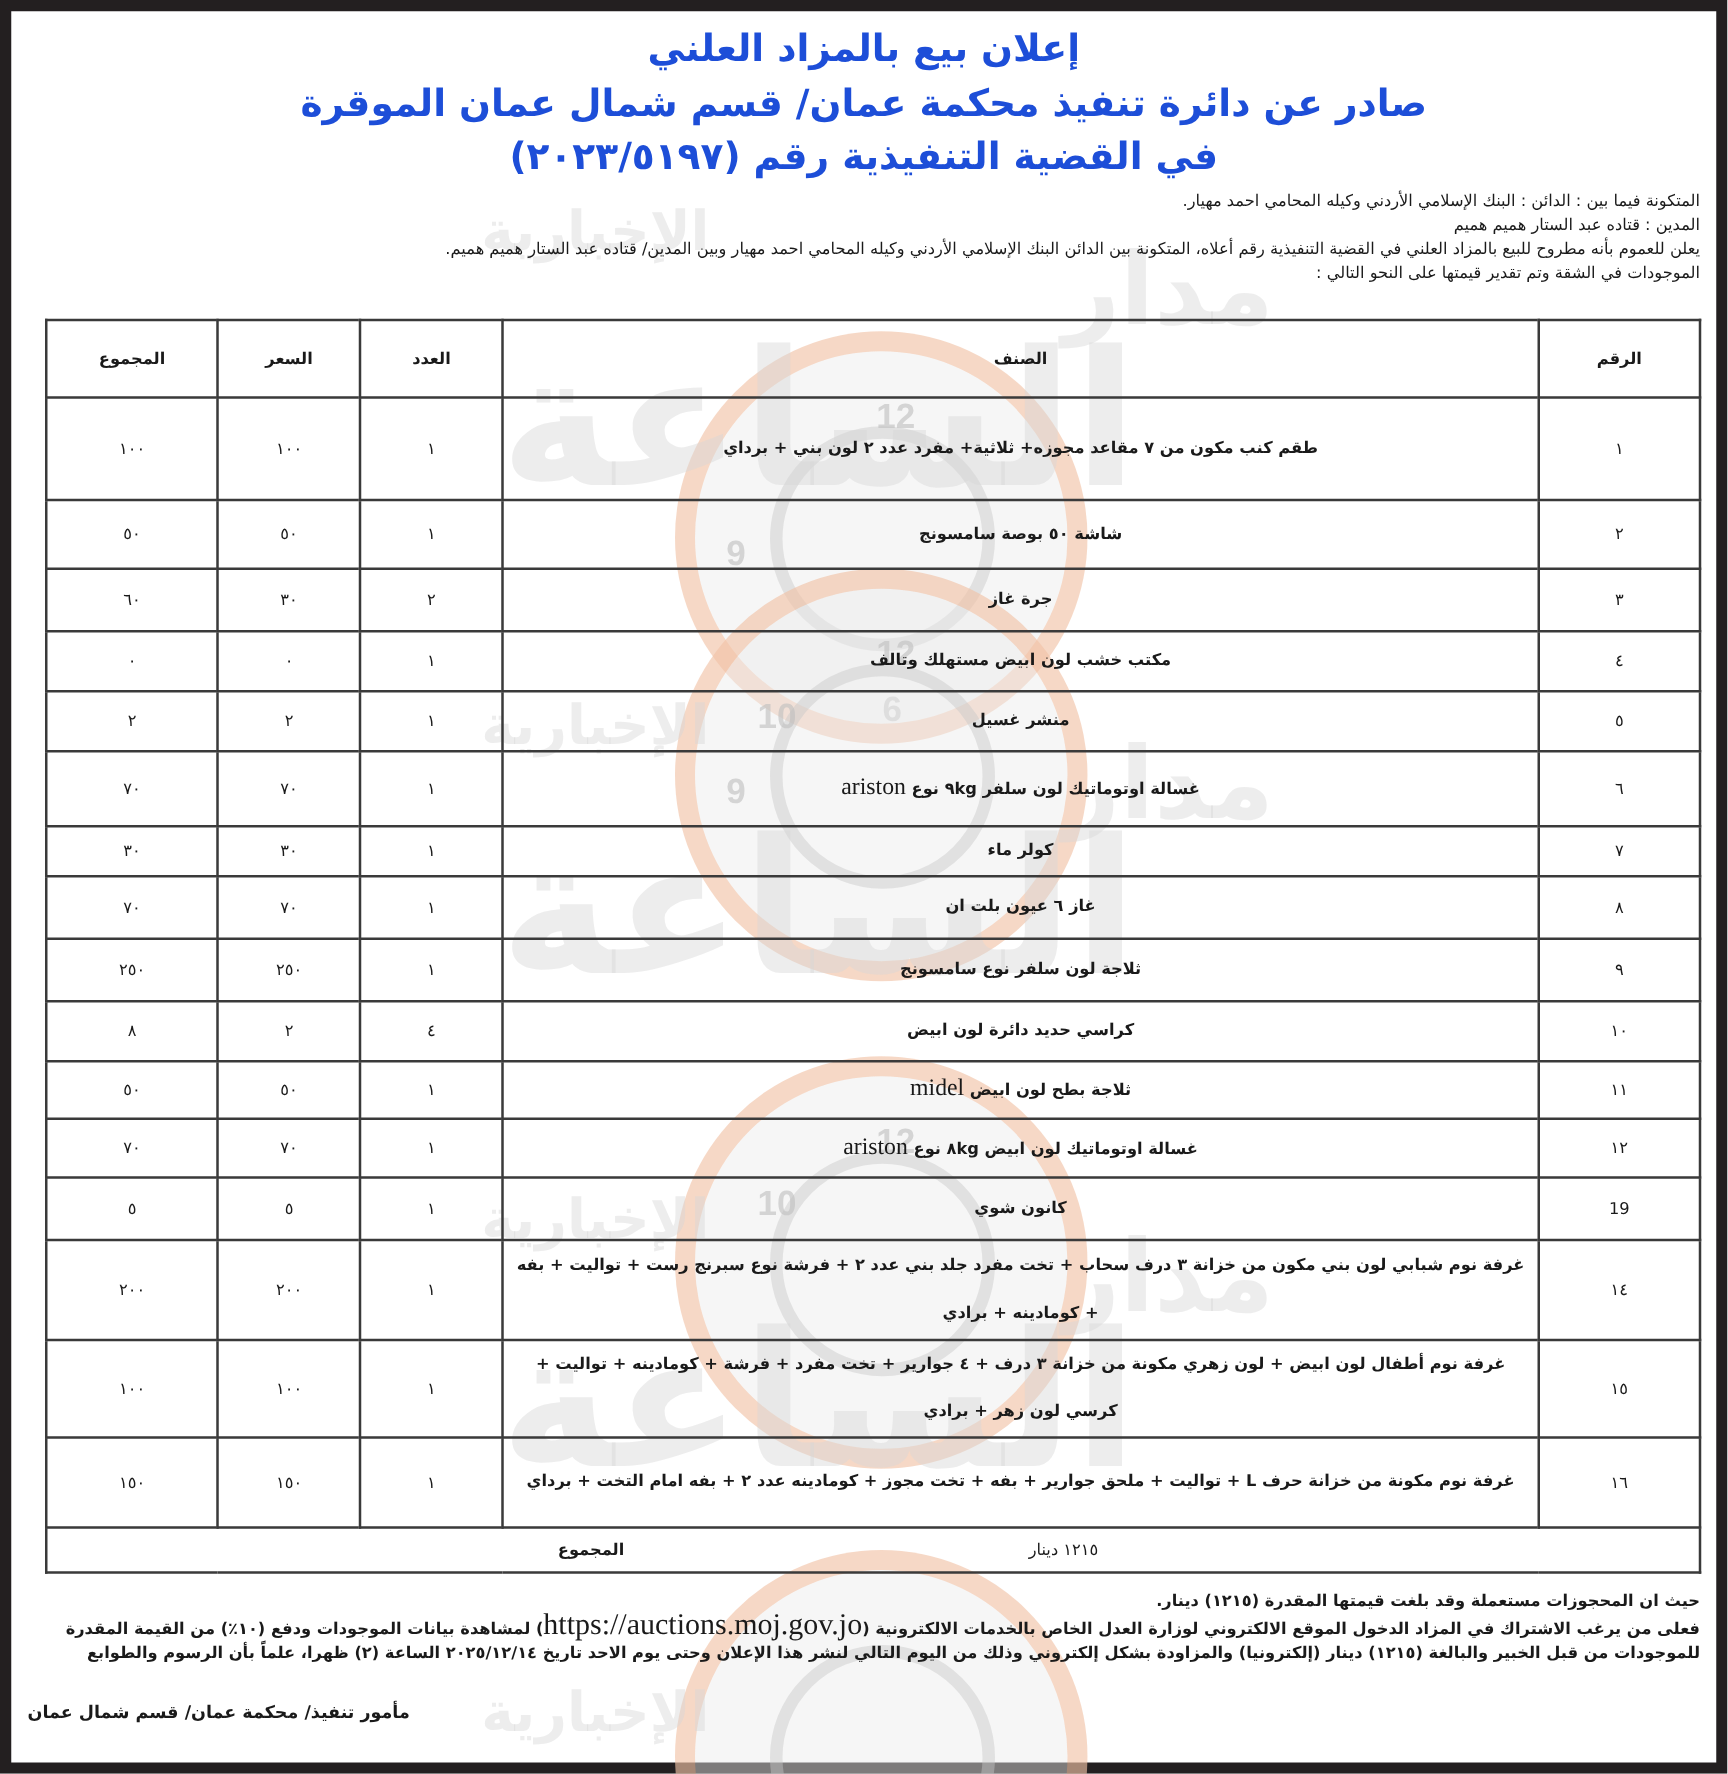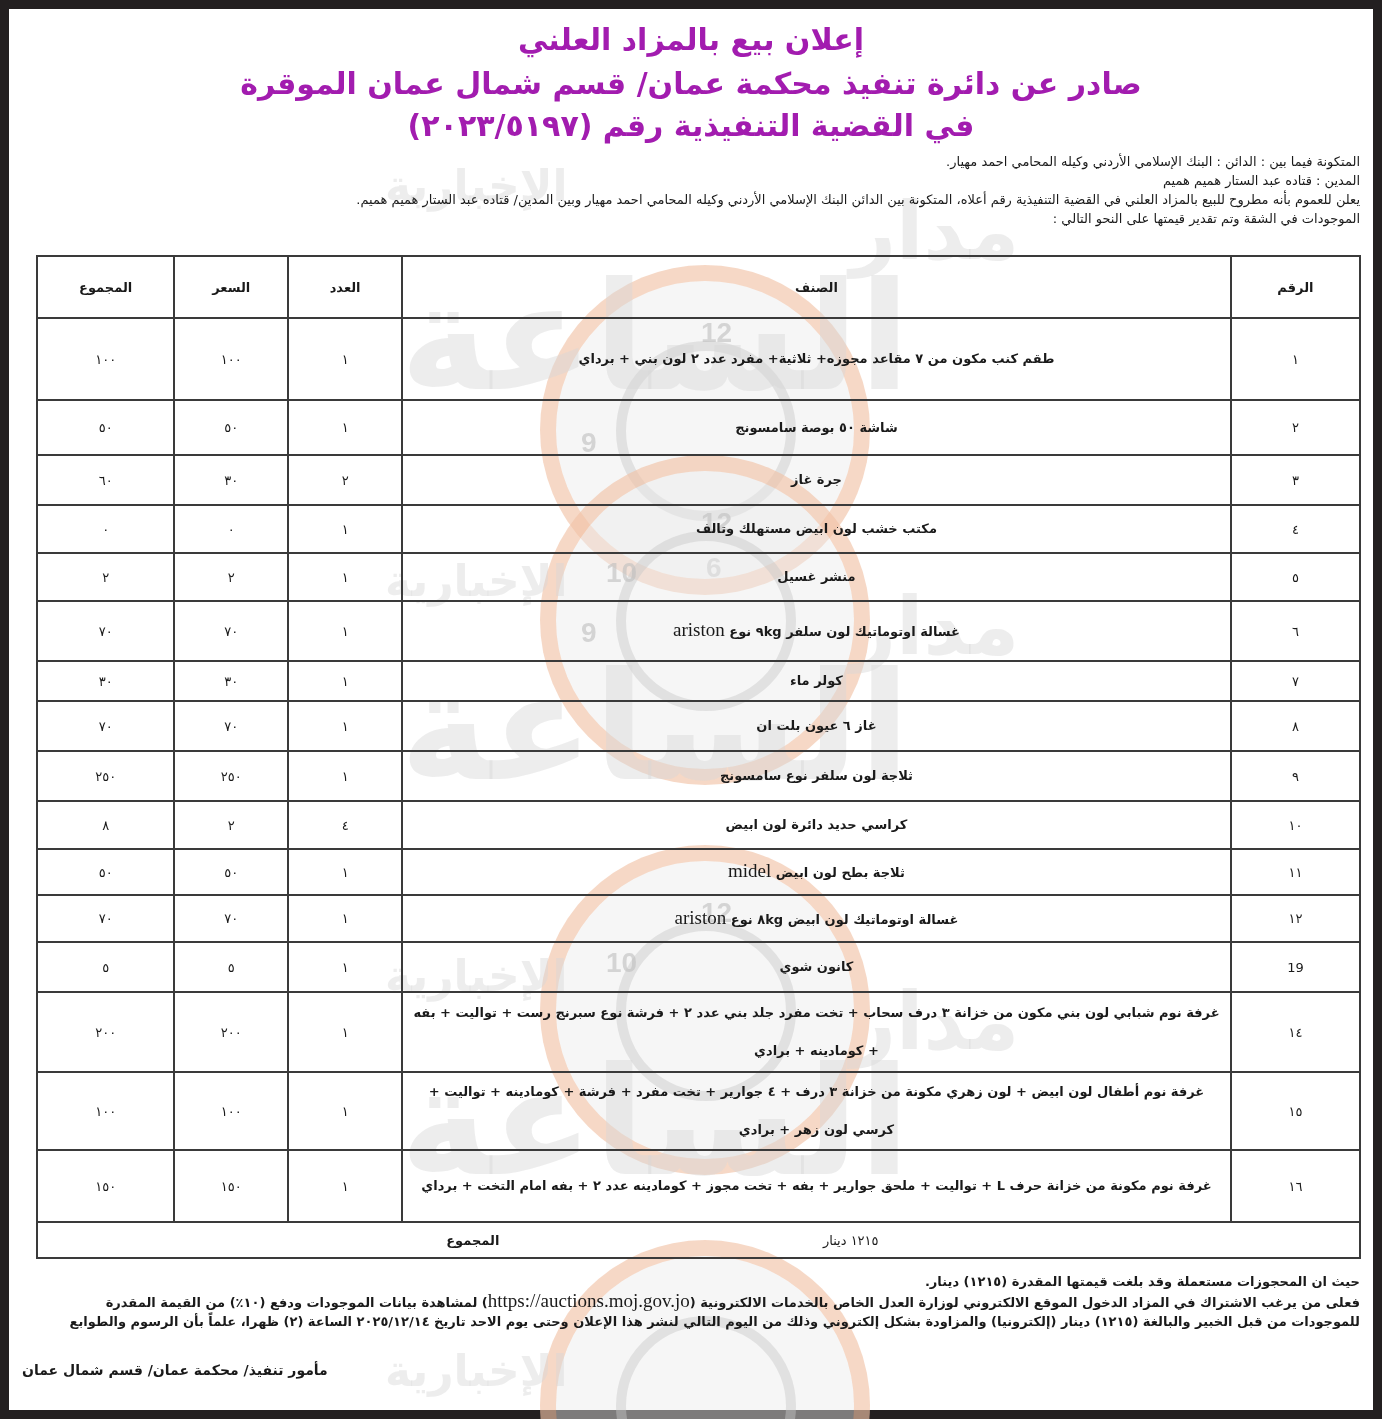--- a/index.html
+++ b/index.html
@@ -25,21 +25,21 @@
     }
     .wm-clock .num { position: absolute; font-family: "Liberation Sans", sans-serif;
       font-size: 28px; font-weight: bold; color: rgba(190,190,190,0.6); margin-top: 11px; }
     .wm-text {
       font-family: "DejaVu Sans", sans-serif; font-weight: bold;
       color: rgba(215,215,215,0.45); direction: rtl; white-space: nowrap;
     }
     .content { position: relative; z-index: 1; }
     .title {
       position: absolute; left: 0; width: 1382px; text-align: center; direction: rtl;
-      font-weight: bold; color: #a21caf;
+      font-weight: bold; color: #1d4ed8;
     }
     .t1 { top: 22px; font-size: 30px; }
     .t2 { top: 66px; font-size: 30px; }
     .t3 { top: 108px; font-size: 30px; }
     .intro {
       position: absolute; right: 22px; top: 152px; width: 1340px; direction: rtl;
       font-size: 13px; font-weight: normal; line-height: 19px; text-align: right;
     }
     table.items {
       position: absolute; left: 36px; top: 255px; width: 1325px;
@@ -57,21 +57,21 @@
     .c-price { width: 112px; }
     .c-total { width: 135px; }
     .desc-cell { line-height: 38px; }
     .num-cell { font-weight: normal !important; font-family: "DejaVu Sans", sans-serif; }
     .latin { font-family: "Liberation Serif", serif; font-weight: normal; font-size: 19px; text-align: center; }
     .sum-row td { height: 34px; }
     .footer {
       position: absolute; right: 22px; top: 1272px; width: 1345px; direction: rtl;
       font-size: 13px; font-weight: bold; line-height: 19px; text-align: right;
     }
-    .footer .url { font-family: "Liberation Serif", serif; font-weight: normal; font-size: 19px; }
+    .footer .url { font-family: "Liberation Serif", serif; font-weight: normal; font-size: 24px; }
     .signature {
       position: absolute; left: 22px; top: 1362px; direction: rtl;
       font-size: 14px; font-weight: bold;
     }
   </style>
 </head>
 <body>
 
 <div class="frame"></div>
 

